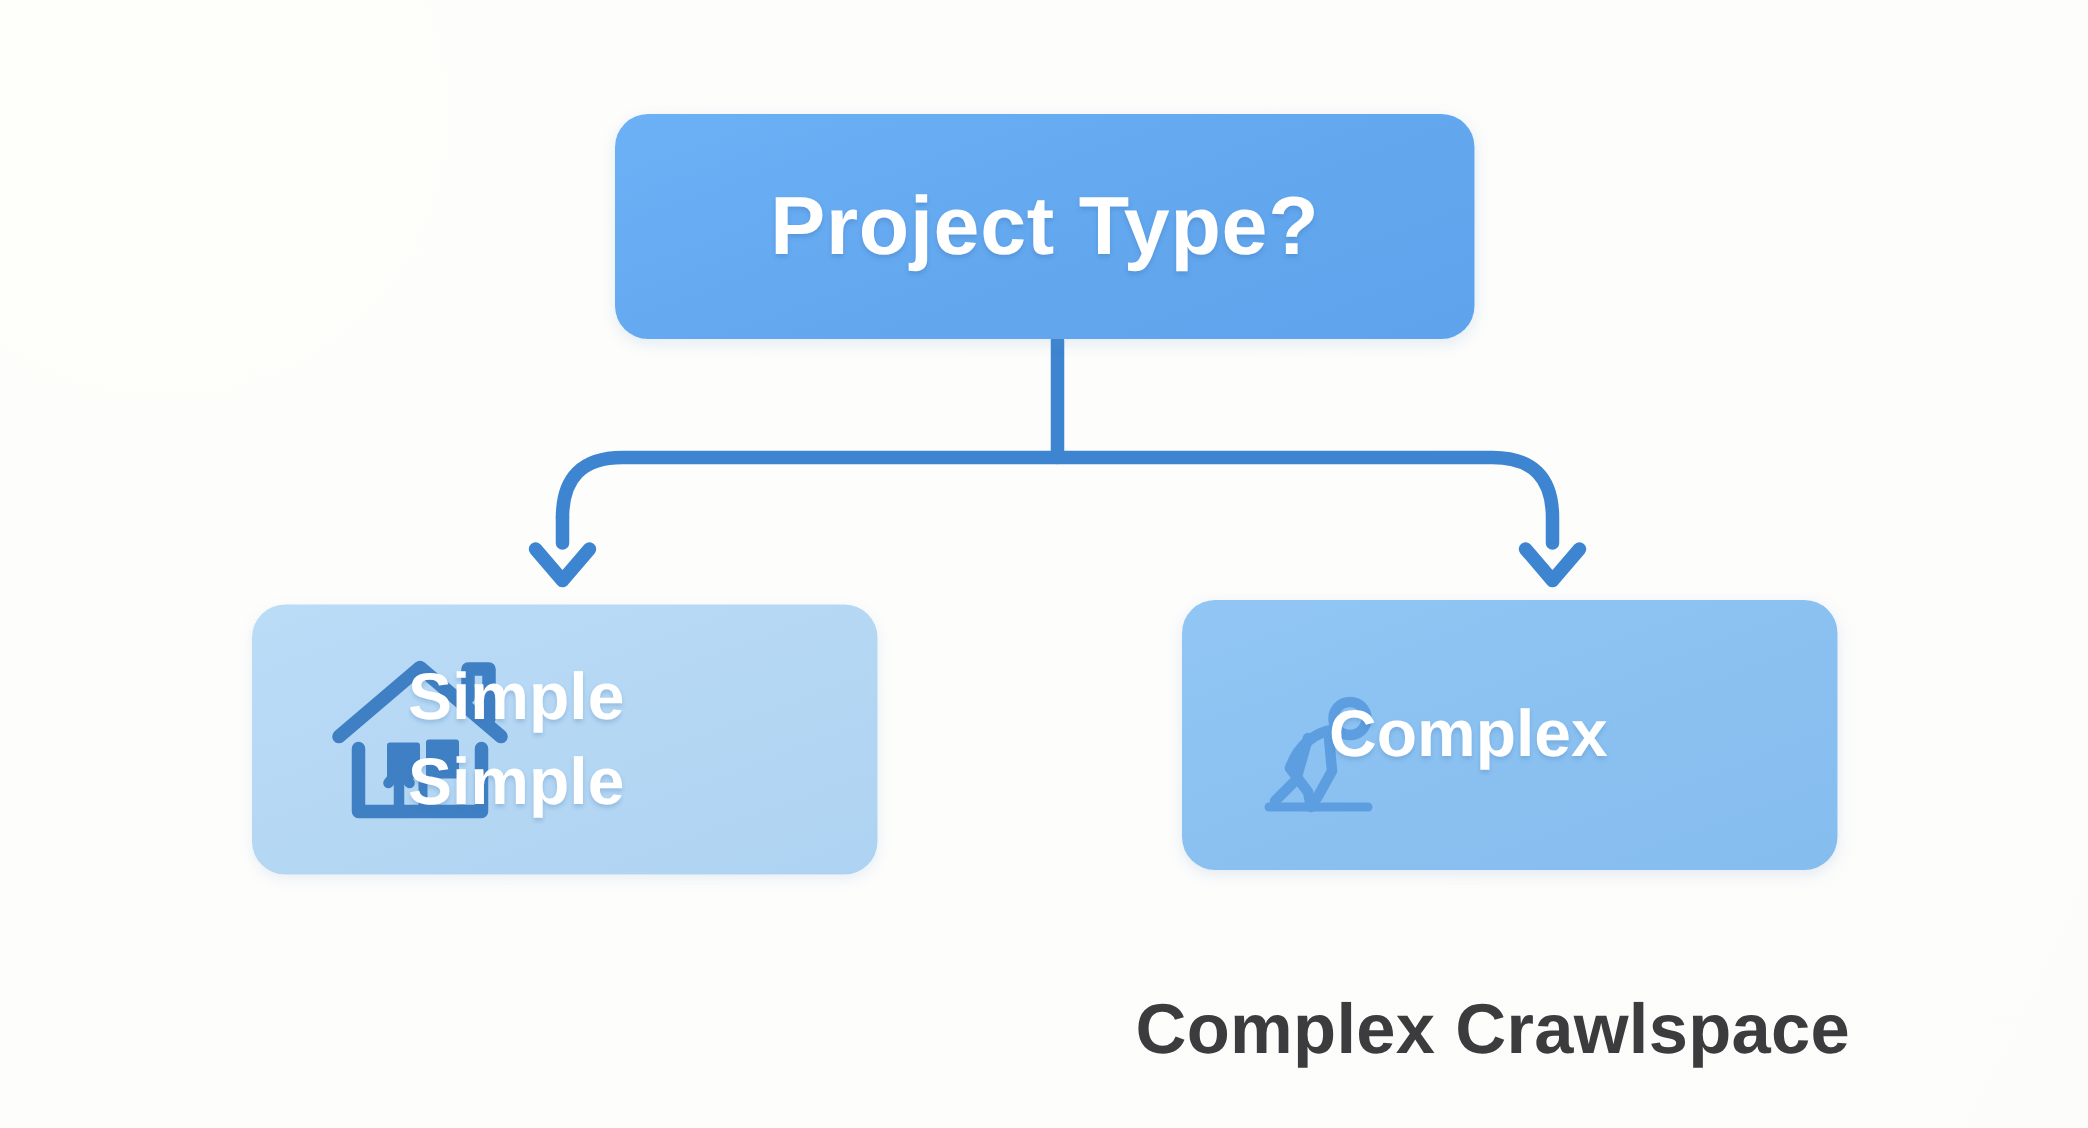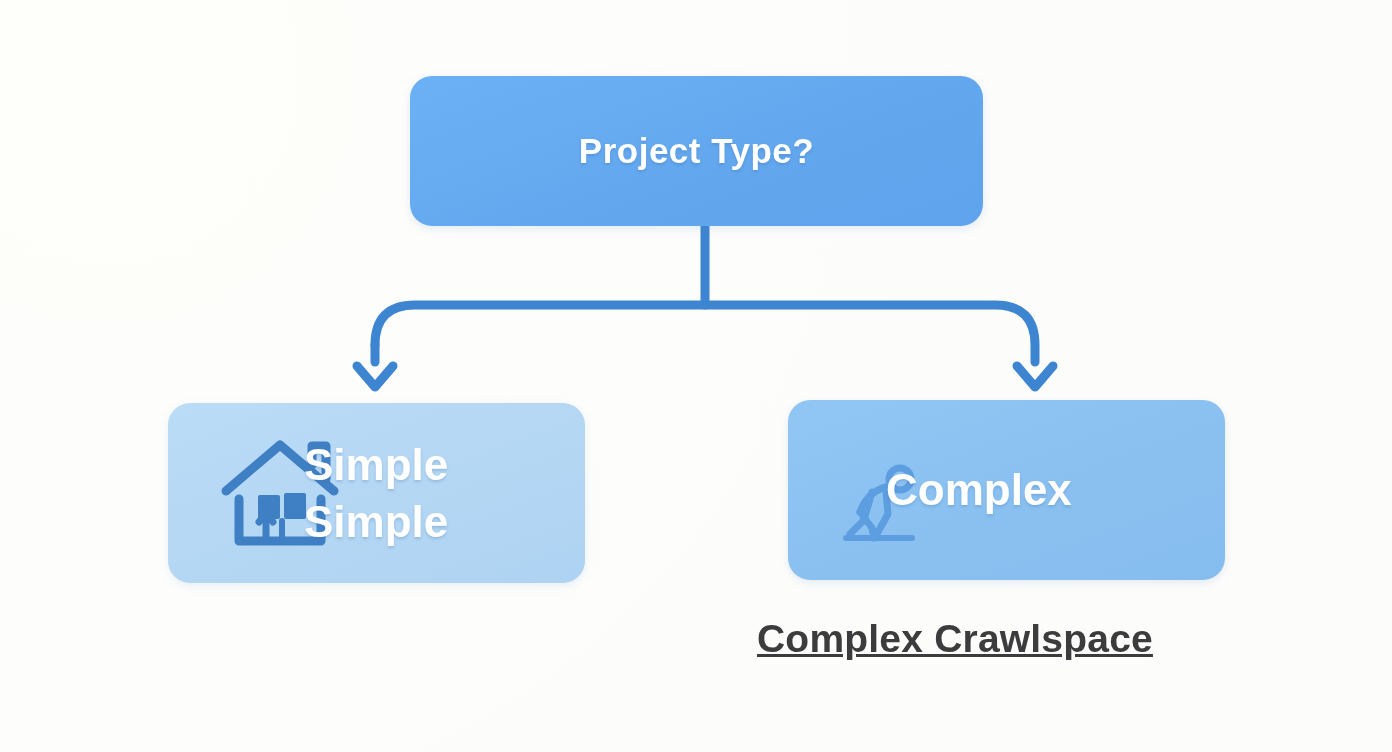--- a/index.html
+++ b/index.html
@@ -45,21 +45,21 @@
     left: 410px;
     top: 76px;
     width: 573px;
     height: 150px;
     background: linear-gradient(160deg, #6cb0f6 0%, #63a7ee 55%, #5ea3ec 100%);
     box-shadow: 0 3px 10px rgba(90,140,190,0.16);
     justify-content: center;
   }
   #node-root .node-title {
     color: #ffffff;
-    font-size: 35px;
+    font-size: 55px;
     font-weight: bold;
     letter-spacing: 0.5px;
     text-shadow: 0 2px 3px rgba(60,110,170,0.30);
     line-height: 1.05;
     white-space: nowrap;
   }
 
   
   #node-left {
     left: 168px;
@@ -105,38 +105,37 @@
   .leaf-label {
     position: relative;
     color: #ffffff;
     font-size: 44px;
     font-weight: bold;
     line-height: 1.30;
     text-shadow: 0 2px 3px rgba(70,120,175,0.28);
     z-index: 2;
   }
   #node-left .leaf-label {
-    margin-left: 96px;
+    margin-left: 64px;
     text-align: center;
   }
   #node-right .leaf-label {
     margin-left: 70px;
   }
 
   
   #caption {
     position: absolute;
     left: 757px;
-    top: 617px;
+    top: 658px;
     color: #3c3c3e;
-    font-size: 39px;
+    font-size: 47px;
     font-weight: bold;
     letter-spacing: 0.2px;
     white-space: nowrap;
-    text-decoration: underline;
   }
 </style>
 </head>
 <body>
 
 <div id="canvas">
 
   <svg id="connectors" viewBox="0 0 1392 752" xmlns="http://www.w3.org/2000/svg">
     <g fill="none" stroke="#3d85d0" stroke-width="9" stroke-linecap="round" stroke-linejoin="round">
 

